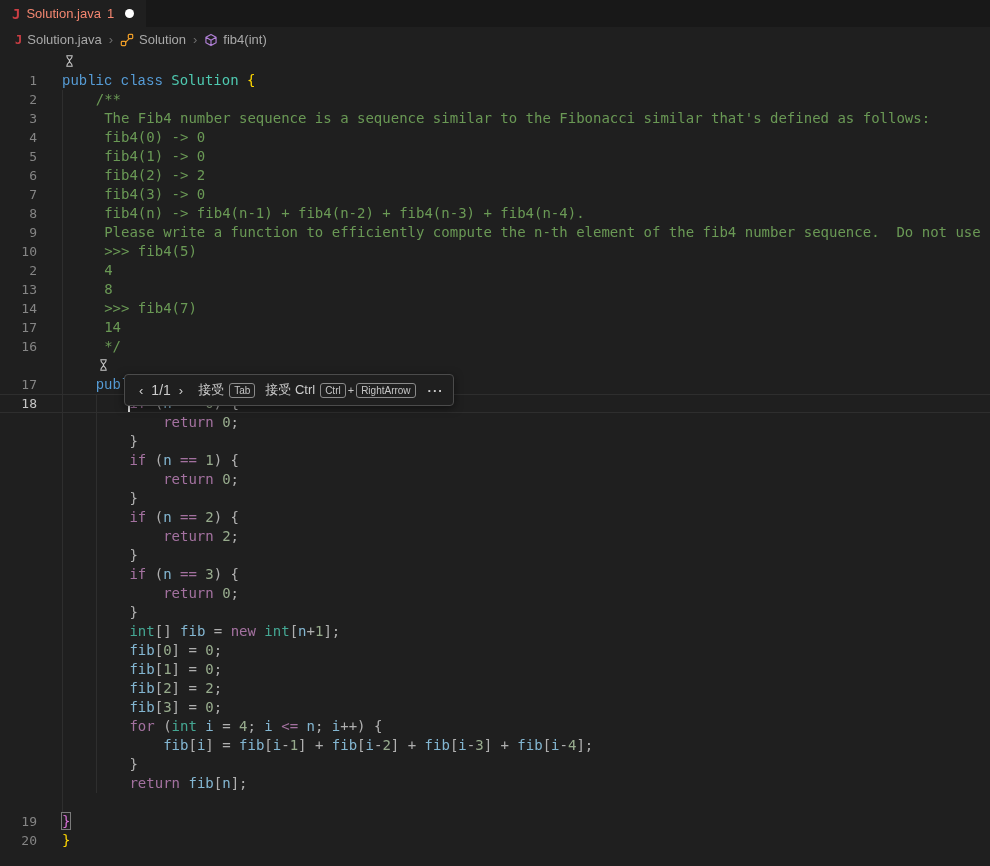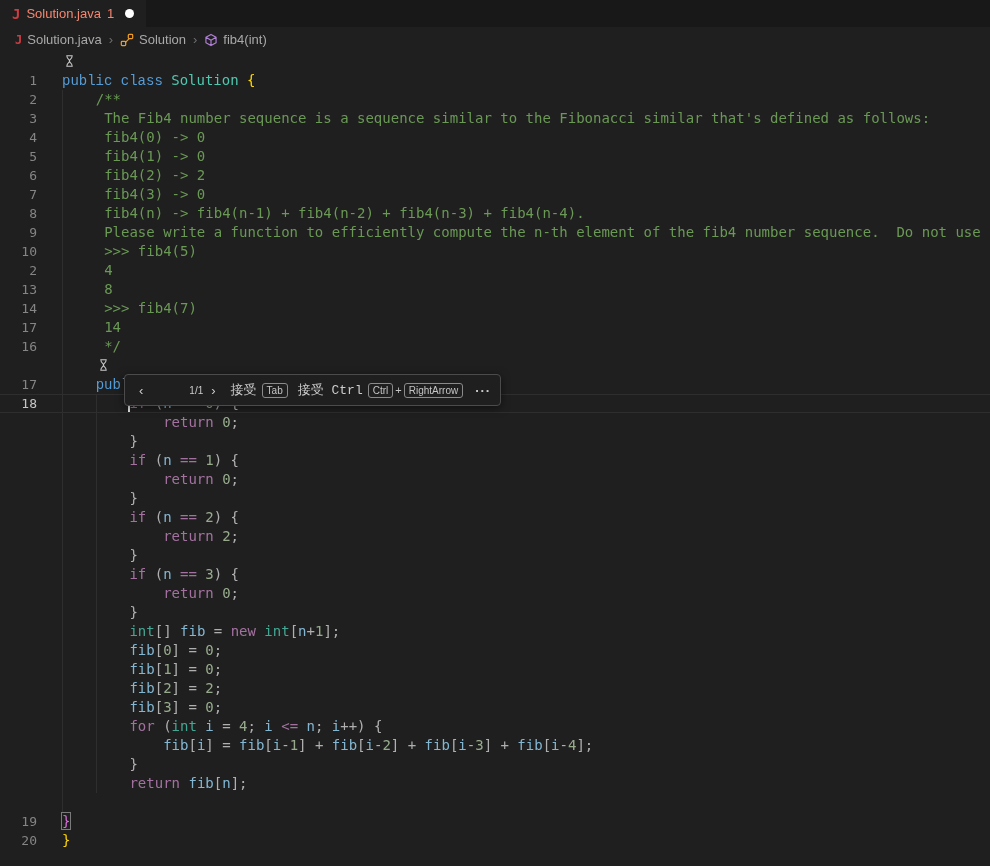--- a/index.html
+++ b/index.html
@@ -29,22 +29,22 @@
   .match{outline:1px solid #7a7a7a;}
   .hg{display:block;margin-top:2px;}
   .tk-kw{color:var(--kw);font-family:Liberation Mono, monospace;} .tk-cls{color:var(--cls);} .tk-y{color:var(--y);} .tk-mg{color:var(--mg);}
   .tk-cm{color:var(--cm);} .tk-gk{color:var(--gk);} .tk-gt{color:var(--cls);} .tk-gv{color:var(--gv);}
   .tk-gn{color:var(--gn);} .tk-gp,.tk-pl{color:var(--gp);}
   
   .hint{position:absolute;left:124px;top:322px;height:30px;z-index:5;display:flex;align-items:center;
         background:#1f1f1f;border:1px solid #4b4b4b;border-radius:4px;padding:0 9px;
         box-shadow:0 2px 8px rgba(0,0,0,.5);color:#cccccc;font-size:13px;white-space:nowrap;}
   .hint .nav{font-size:13px;color:#cccccc;padding:0 5px;cursor:pointer;}
-  .hint .cnt{padding:0 3px;font-size:10px;margin-left:38px;}
-  .hint .lbl{margin:0 5px 0 10px;cursor:pointer;font-family:Liberation Mono, monospace;}
+  .hint .cnt{padding:0 3px;font-size:14px;}
+  .hint .lbl{margin:0 5px 0 10px;cursor:pointer;}
   .key{border:1px solid #8a8a8a;border-radius:3px;font-size:10px;line-height:13px;padding:0 4px;color:#c5c5c5;}
   .plus{margin:0 2px;font-size:11px;color:#c5c5c5;}
   .more{margin-left:12px;letter-spacing:1px;font-weight:700;cursor:pointer;}
 </style>
 </head>
 <body>
 
 <div class="tabbar">
   <div class="tab">
     <span class="java-icon">J</span>

